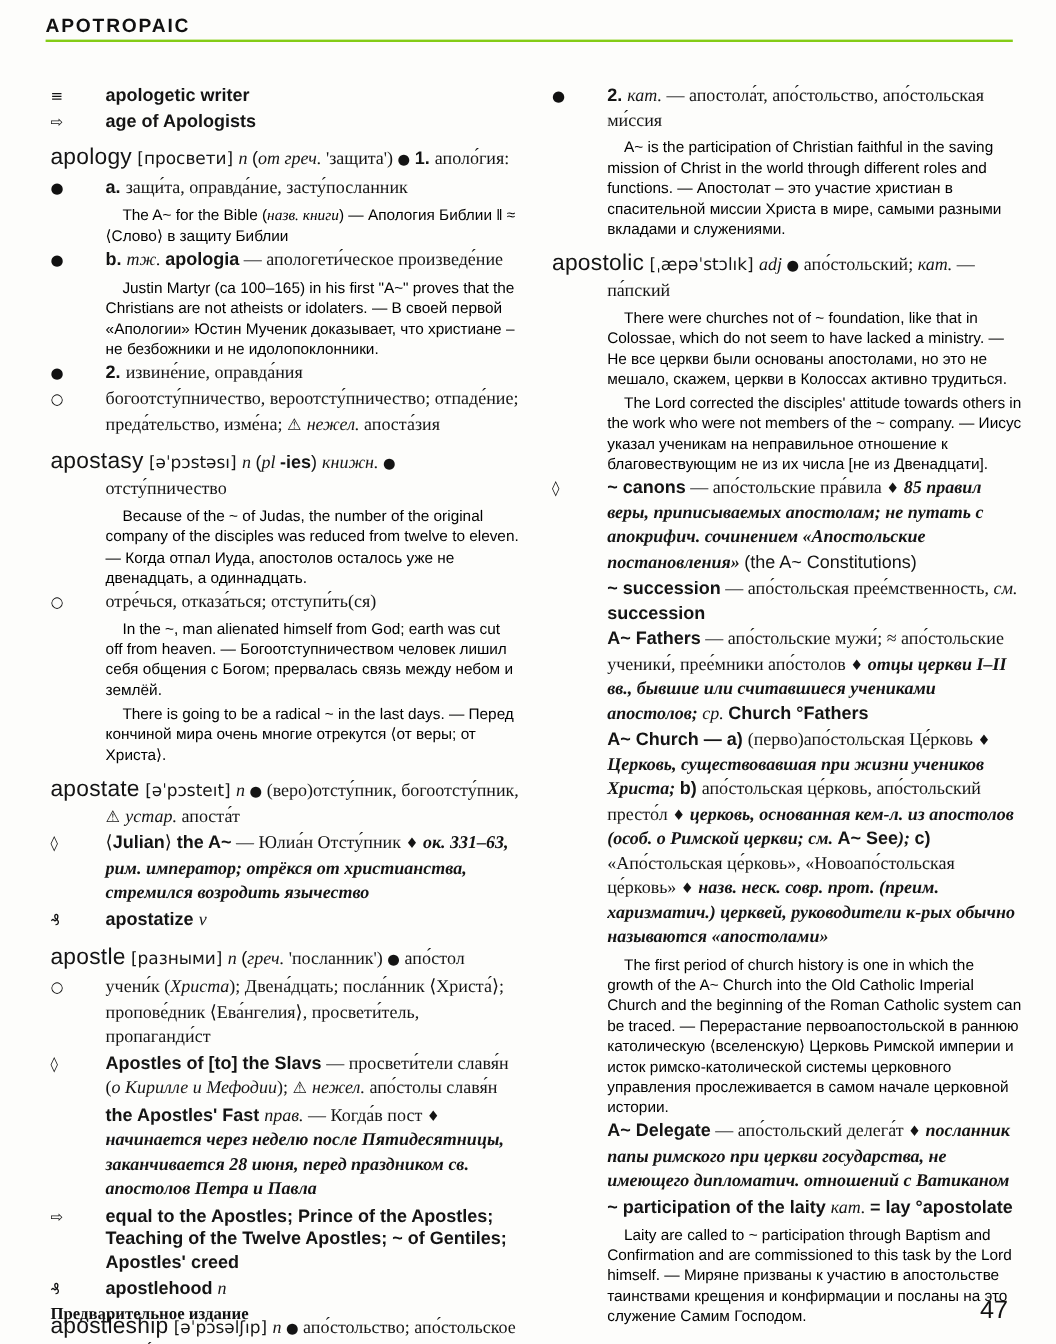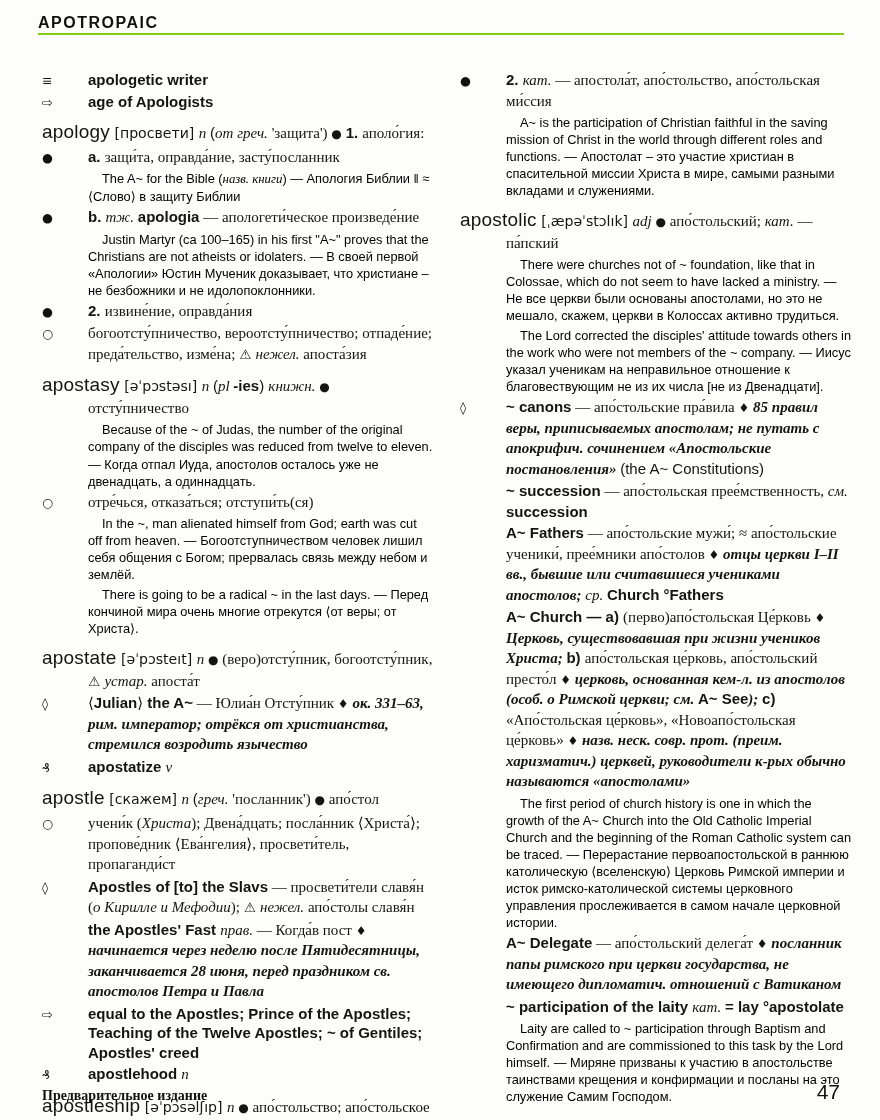--- a/index.html
+++ b/index.html
@@ -51,21 +51,21 @@
         <p class="blk bullet"><span class="marker">●</span><span class="run-b">2. </span><span class="run-rus">извине́ние, оправда́ния</span></p>
         <p class="blk bullet"><span class="marker">○</span><span class="run-rus">богоотсту́пничество, вероотсту́пничество; отпаде́ние; преда́тельство, изме́на; </span><span class="run-warn">⚠ </span><span class="run-i">нежел. </span><span class="run-rus">апоста́зия</span></p>
         <p class="blk head"><span class="run-hw">apostasy</span><span class="run-ph"> [əˈpɔstəsı] </span><span class="run-i">n </span><span class="run-r">(</span><span class="run-i">pl </span><span class="run-b">-ies</span><span class="run-r">) </span><span class="run-i">книжн. </span><span class="run-sym">● </span><span class="run-rus">отсту́пничество</span></p>
         <p class="blk ex"><span class="run-r">Because of the ~ of Judas, the number of the original company of the disciples was reduced from twelve to eleven. — Когда отпал Иуда, апостолов осталось уже не двенадцать, а одиннадцать.</span></p>
         <p class="blk bullet"><span class="marker">○</span><span class="run-rus">отре́чься, отказа́ться; отступи́ть(ся)</span></p>
         <p class="blk ex"><span class="run-r">In the ~, man alienated himself from God; earth was cut off from heaven. — Богоотступничеством человек лишил себя общения с Богом; прервалась связь между небом и землёй.</span></p>
         <p class="blk ex"><span class="run-r">There is going to be a radical ~ in the last days. — Перед кончиной мира очень многие отрекутся ⟨от веры; от Христа⟩.</span></p>
         <p class="blk head"><span class="run-hw">apostate</span><span class="run-ph"> [əˈpɔsteıt] </span><span class="run-i">n </span><span class="run-sym">● </span><span class="run-rus">(веро)отсту́пник, богоотсту́пник, </span><span class="run-warn">⚠ </span><span class="run-i">устар. </span><span class="run-rus">апоста́т</span></p>
         <p class="blk bullet"><span class="marker">◊</span><span class="run-r">⟨</span><span class="run-b">Julian</span><span class="run-r">⟩ </span><span class="run-b">the A~</span><span class="run-rus"> — Юлиа́н Отсту́пник </span><span class="run-sym">♦ </span><span class="run-bi">ок. 331–63, рим. император; отрёкся от христианства, стремился возродить язычество</span></p>
         <p class="blk bullet"><span class="marker">₰</span><span class="run-b">apostatize </span><span class="run-i">v</span></p>
-        <p class="blk head"><span class="run-hw">apostle</span><span class="run-ph"> [скажем] </span><span class="run-i">n </span><span class="run-r">(</span><span class="run-i">греч. </span><span class="run-rus">'посланник') </span><span class="run-sym">● </span><span class="run-rus">апо́стол</span></p>
+        <p class="blk head"><span class="run-hw">apostle</span><span class="run-ph"> [разными] </span><span class="run-i">n </span><span class="run-r">(</span><span class="run-i">греч. </span><span class="run-rus">'посланник') </span><span class="run-sym">● </span><span class="run-rus">апо́стол</span></p>
         <p class="blk bullet"><span class="marker">○</span><span class="run-rus">учени́к (</span><span class="run-i">Христа</span><span class="run-rus">); Двена́дцать; посла́нник ⟨Христа́⟩; пропове́дник ⟨Ева́нгелия⟩, просвети́тель, пропаганди́ст</span></p>
         <p class="blk bullet"><span class="marker">◊</span><span class="run-b">Apostles of [to] the Slavs</span><span class="run-rus"> — просвети́тели славя́н (</span><span class="run-i">о Кирилле и Мефодии</span><span class="run-rus">); </span><span class="run-warn">⚠ </span><span class="run-i">нежел. </span><span class="run-rus">апо́столы славя́н</span></p>
         <p class="blk sub"><span class="run-b">the Apostles' Fast </span><span class="run-i">прав. </span><span class="run-rus">— Когда́в пост </span><span class="run-sym">♦ </span><span class="run-bi">начинается через неделю после Пятидесятницы, заканчивается 28 июня, перед праздником св. апостолов Петра и Павла</span></p>
         <p class="blk bullet"><span class="marker">⇨</span><span class="run-b">equal to the Apostles; Prince of the Apostles; Teaching of the Twelve Apostles; ~ of Gentiles; Apostles' creed</span></p>
         <p class="blk bullet"><span class="marker">₰</span><span class="run-b">apostlehood </span><span class="run-i">n</span></p>
         <p class="blk head"><span class="run-hw">apostleship</span><span class="run-ph"> [əˈpɔsəlʃıp] </span><span class="run-i">n </span><span class="run-sym">● </span><span class="run-rus">апо́стольство; апо́стольское служе́ние</span></p>
       </div>
     <div class="col">
         <p class="blk bullet"><span class="marker">●</span><span class="run-b">2. </span><span class="run-i">кат. </span><span class="run-rus">— апостола́т, апо́стольство, апо́стольская ми́ссия</span></p>
         <p class="blk ex"><span class="run-r">A~ is the participation of Christian faithful in the saving mission of Christ in the world through different roles and functions. — Апостолат – это участие христиан в спасительной миссии Христа в мире, самыми разными вкладами и служениями.</span></p>

